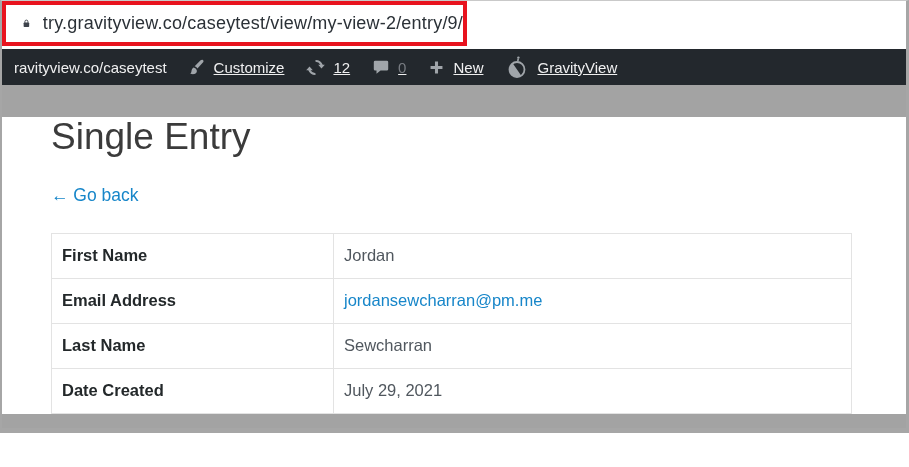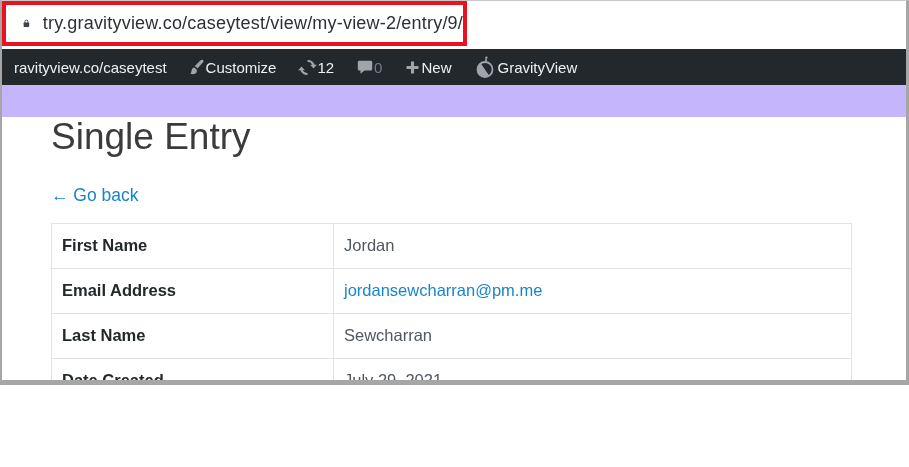--- a/index.html
+++ b/index.html
@@ -1,51 +1,51 @@
 <!DOCTYPE html>
 <html><head>
 <meta charset="utf-8">
 <style>
   * { margin:0; padding:0; box-sizing:border-box; }
   html,body { background:#fff; font-family:"Liberation Sans","DejaVu Sans",sans-serif; }
 
   .window {
-    position:relative; width:909px; height:385px; overflow:hidden;
+    position:relative; width:909px; height:433px; overflow:hidden;
     border-top:1px solid #c9c9c9; border-left:2px solid #a6a6a6;
     border-right:3px solid #a6a6a6; border-bottom:5px solid #a6a6a6;
-    background:#c4b5fd;
+    background:#a3a3a3;
   }
 
   
   .url-bar { position:relative; height:48px; background:#fff; }
   .url-highlight {
     position:absolute; left:0; top:0; width:465px; height:45px;
     border:4px solid #e8131e; background:#fff;
     display:flex; align-items:center; padding-left:17px; gap:13px;
   }
   .url-text { font-size:18px; color:#2b3137; letter-spacing:.2px; white-space:nowrap; }
 
   
   .admin-bar {
     height:36px; background:#23282d; display:flex; align-items:center;
     color:#eee; font-size:15px; padding-left:12px; white-space:nowrap;
   }
   .ab-site { margin-right:10px; color:#f0f0f1; }
-  .ab-item { display:flex; align-items:center; padding:0 11px; cursor:default; }
+  .ab-item { display:flex; align-items:center; gap:8px; padding:0 11px; cursor:default;text-decoration:underline; }
   .ab-item svg { display:block; }
   .ab-label { color:#f0f0f1; }
   .ab-count { color:#f0f0f1; }
   .ab-count-muted { color:#787c82; }
 
   
   .content { padding-left:49px; background:#fff; }
   .page-title { font-size:37px; font-weight:300; color:#3b3b3b; margin-top:32px; line-height:1.1; }
   .go-back { display:inline-block; margin-top:27px; font-size:17.5px; color:#1786c9; text-decoration:none; cursor:pointer; }
 
-  table.entry-table { border-collapse:collapse; margin-top:17px; background:#fff; }
+  table.entry-table { border-collapse:collapse; margin-top:27px; background:#fff; }
   .entry-table td {
     border:1px solid #e3e3e3; height:45px; padding:0 10px;
     font-size:16.5px; vertical-align:middle;
   }
   td.cell-label { width:282px; font-weight:700; color:#23282a; }
   td.cell-value { width:518px; color:#50575e; }
   .email-link { color:#1786c9; text-decoration:none; cursor:pointer; }
 </style>
 </head>
 <body>

